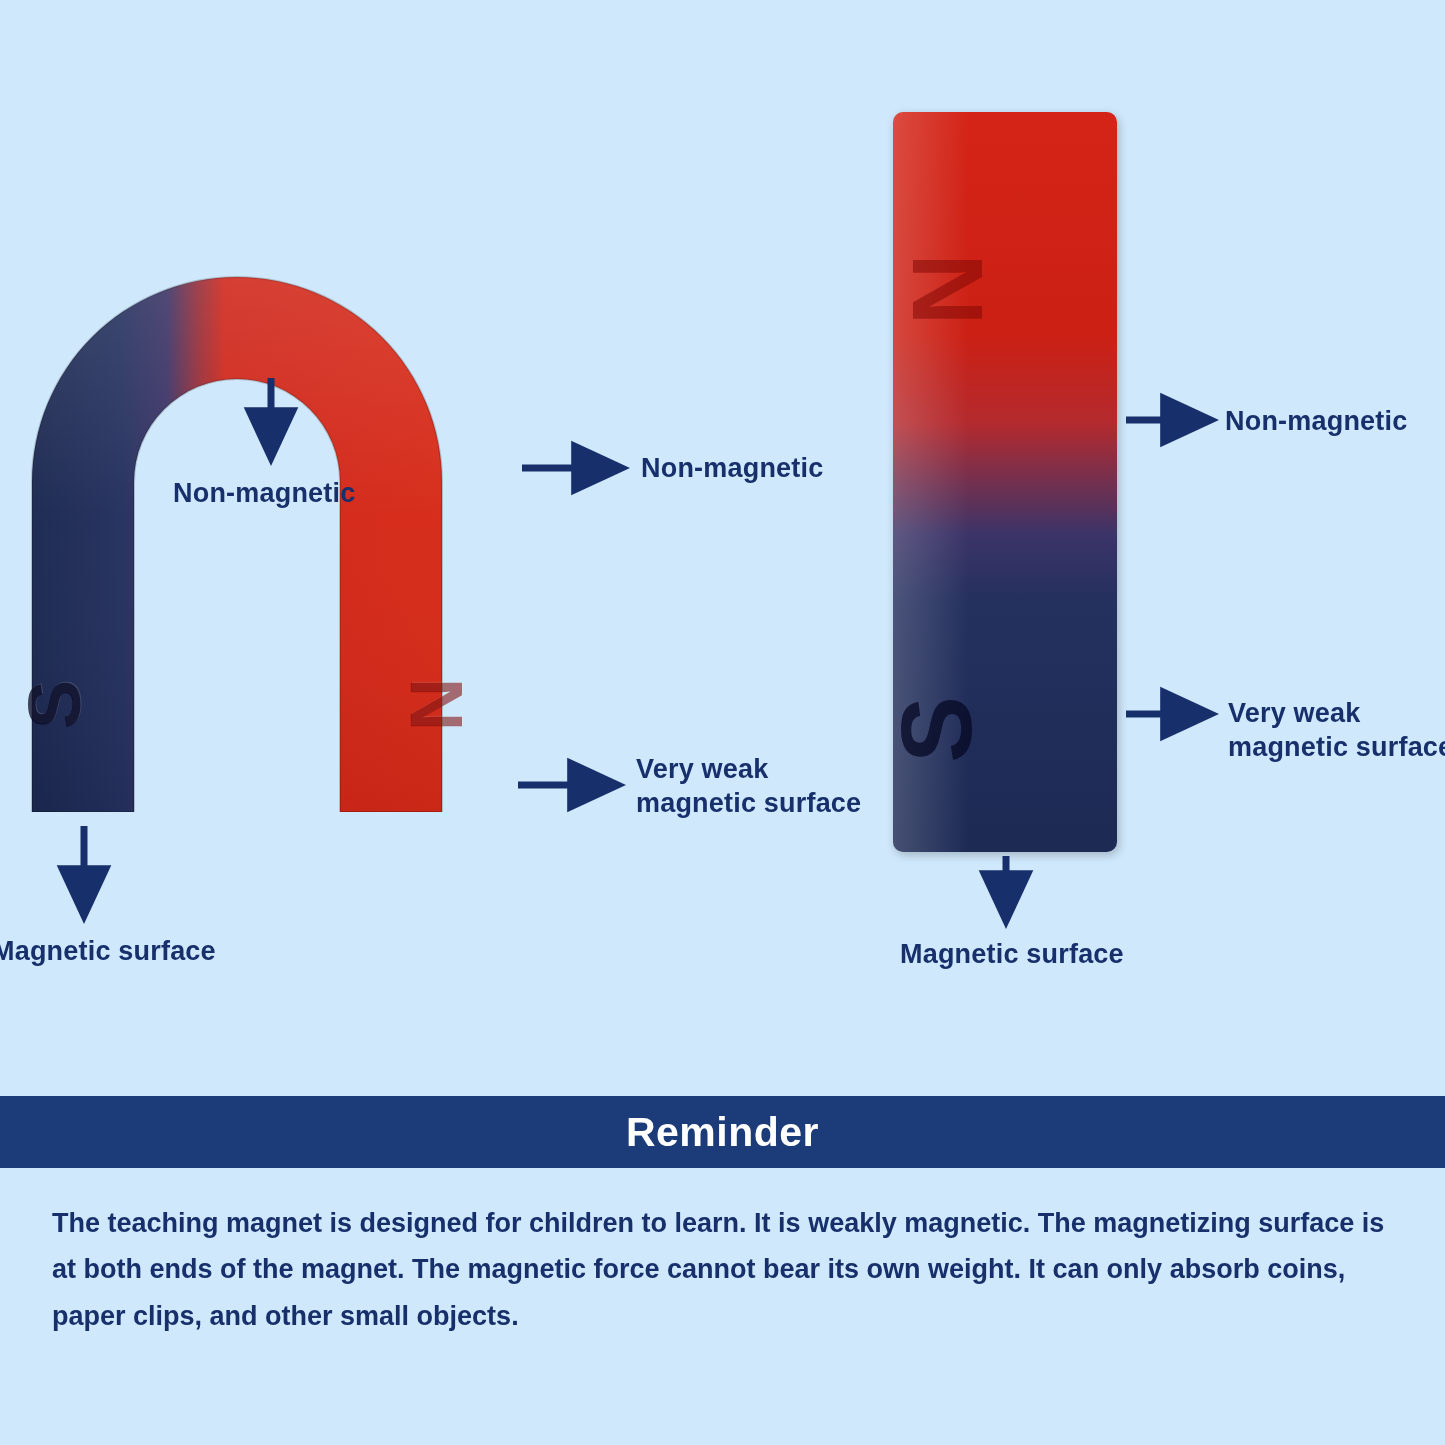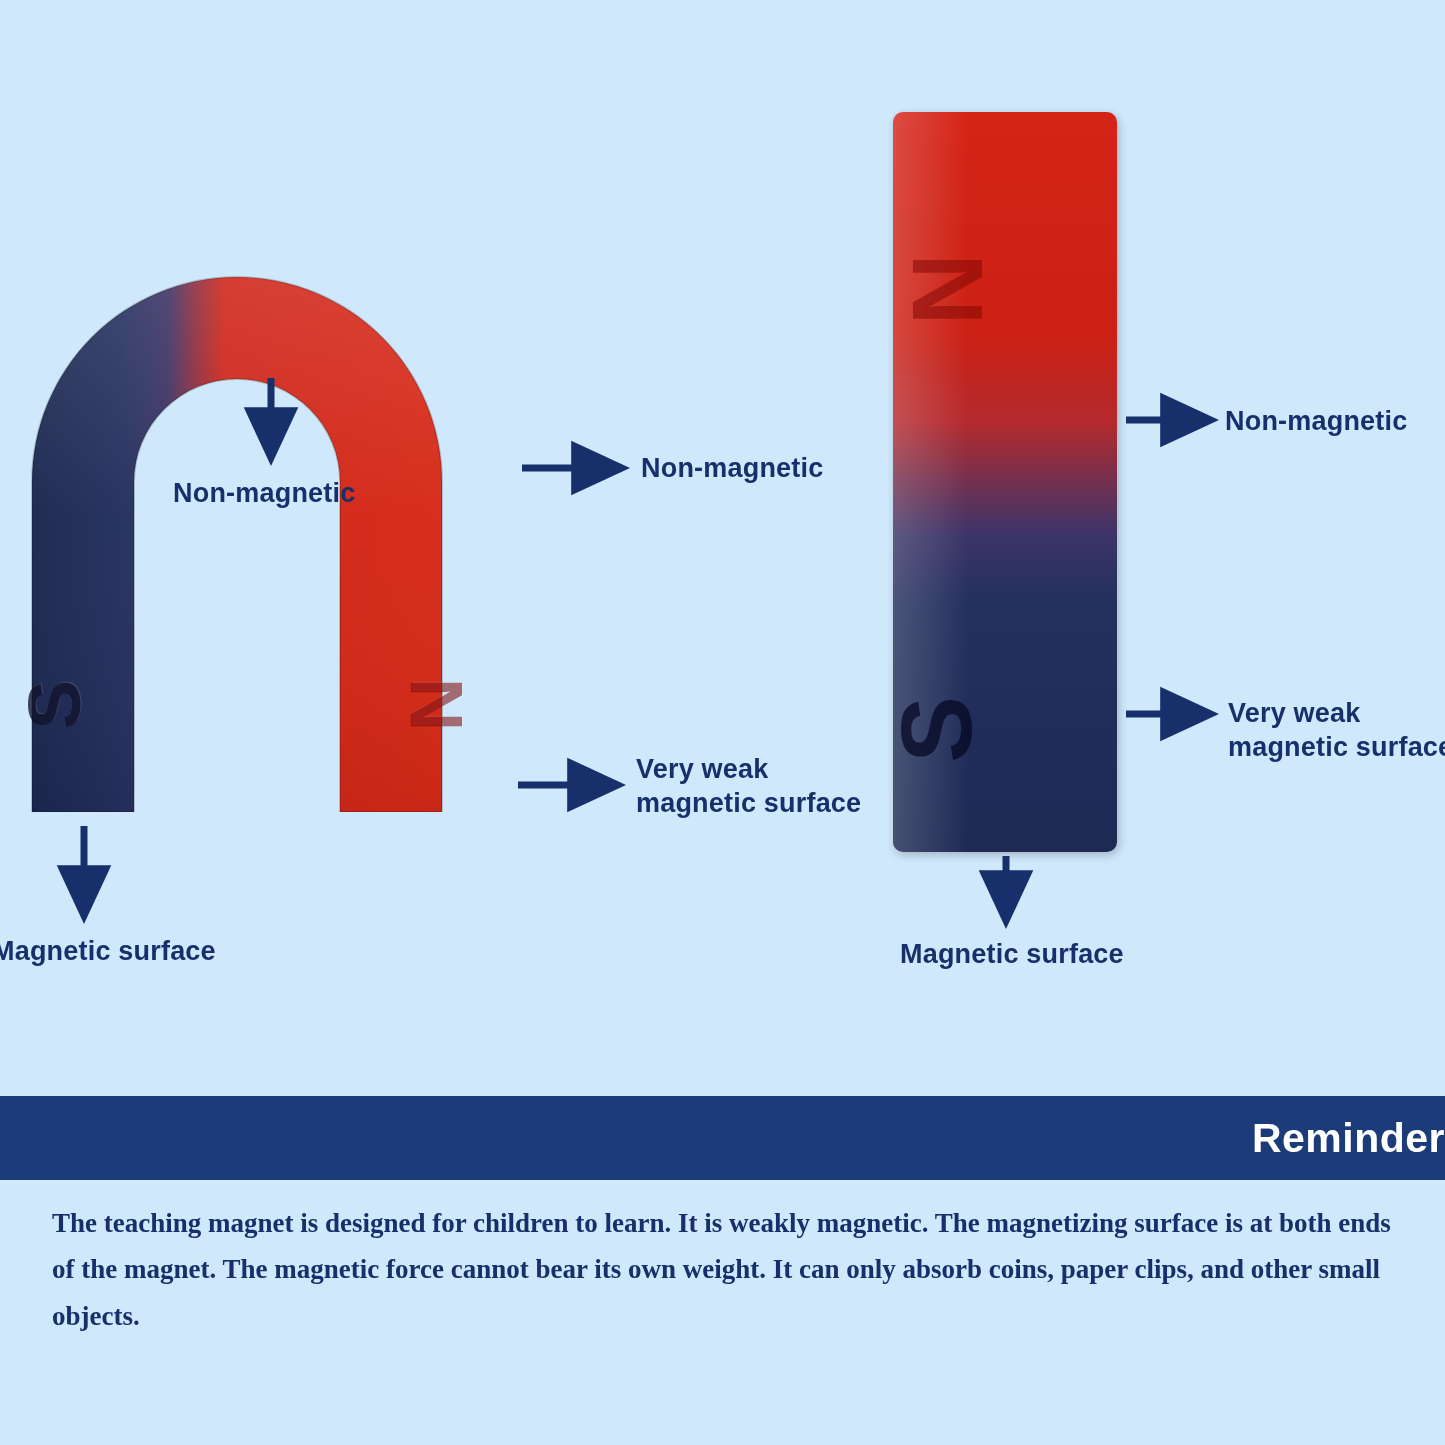--- a/index.html
+++ b/index.html
@@ -146,44 +146,44 @@
     height: 1090px;
     pointer-events: none;
   }
 
   
   .reminder-band {
     position: absolute;
     left: 0;
     top: 1096px;
     width: 1445px;
-    height: 84px;
+    height: 72px;
     background: #1c3b79;
     display: flex;
     align-items: center;
-    justify-content: flex-end;
+    justify-content: center;
   }
   .reminder-title {
     color: #ffffff;
     font-size: 41px;
     font-weight: 700;
     font-family: "Liberation Sans", sans-serif;
     letter-spacing: 0.5px;
   }
 
   .reminder-body {
     position: absolute;
     left: 52px;
     top: 1200px;
     width: 1350px;
     color: #17306b;
     font-size: 27px;
     font-weight: 700;
     line-height: 1.72;
-    font-family: Liberation Serif, serif;
+    font-family: Liberation Sans, sans-serif;
   }
 </style>
 </head>
 <body>
 
 <div id="stage">
 
   <div class="illustration">
 
     <div class="horseshoe">

